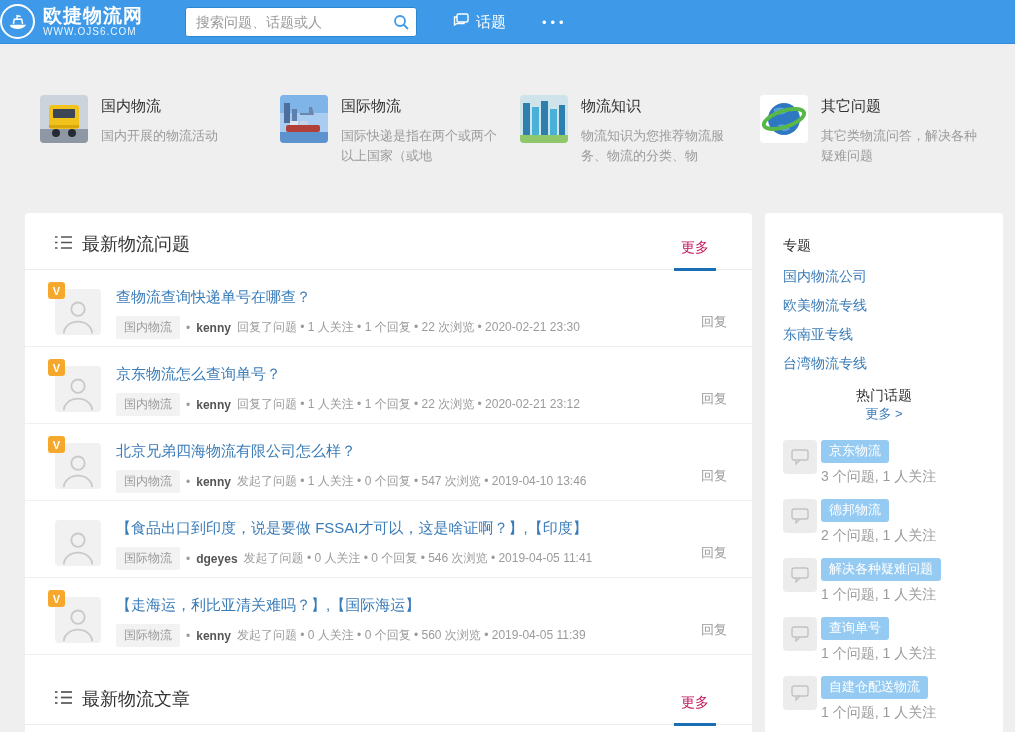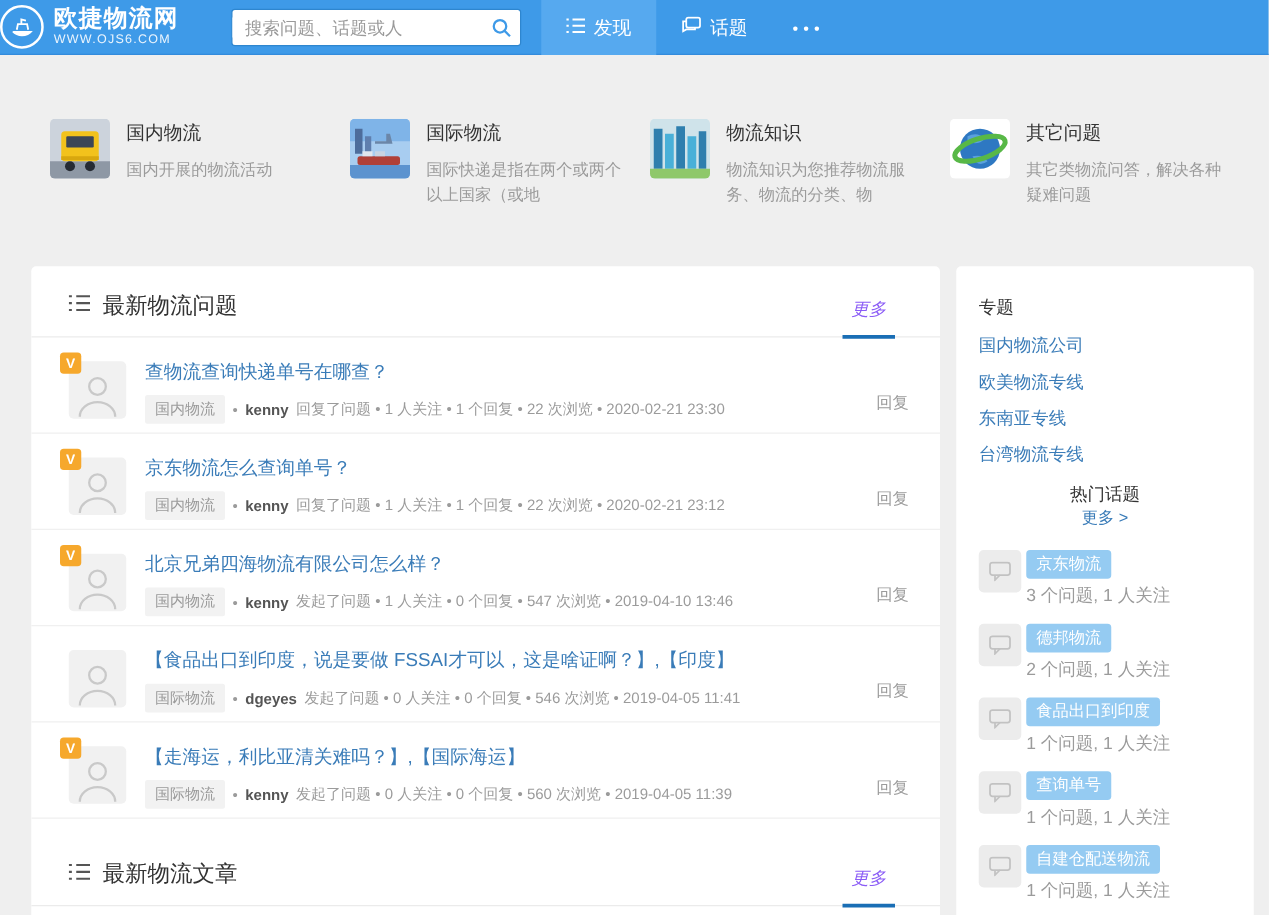--- a/index.html
+++ b/index.html
@@ -40,21 +40,21 @@
 
   
   .content { display:flex; padding-left:25px; }
   .maincard { width:727px; height:519px; background:#fff; border-radius:4px 4px 0 0; overflow:hidden; }
   .sidecard { width:238px; height:519px; background:#fff; border-radius:4px 4px 0 0;
     margin-left:13px; overflow:hidden; padding:0 18px; }
 
   .section-head { display:flex; justify-content:space-between; align-items:flex-end;
     padding:0 36px 0 30px; height:57px; border-bottom:1px solid #ebebeb; }
   .section-title { font-size:18px; color:#333; display:flex; align-items:center; gap:10px; margin-bottom:13px; }
-  .more-tab { font-size:14px; color:#8b5cf6; padding:0 7px 11px; border-bottom:3px solid #1a6eb5; margin-bottom:-2px;font-style:italic; }
+  .more-tab { font-size:14px; color:#be185d; padding:0 7px 11px; border-bottom:3px solid #1a6eb5; margin-bottom:-2px; }
 
   .q-item { height:77px; border-bottom:1px solid #f0f0f0; display:flex; padding:14px 25px 0 30px; }
   .q-avatar { width:46px; height:46px; background:#f1f1f1; border-radius:4px; position:relative;
     margin-top:5px; flex:0 0 auto; display:flex; align-items:flex-end; justify-content:center; cursor:pointer; }
   .v-badge { position:absolute; top:-7px; left:-7px; width:17px; height:17px; background:#f6a82c;
     border-radius:3px; color:#fff; font-size:11px; font-weight:bold; display:flex;
     align-items:center; justify-content:center; }
   .q-main { margin-left:15px; flex:1; padding-top:4px; }
   .q-title { display:inline-block; font-size:15px; color:#3a7cb8; margin-bottom:9px; }
   .q-meta { font-size:12px; color:#9b9b9b; display:flex; align-items:center; gap:6px; }
@@ -99,33 +99,20 @@
     <input placeholder="搜索问题、话题或人" style="">
     <span class="search-btn">
       <svg width="17" height="17" viewBox="0 0 17 17" fill="none" stroke="#3e9ae8" stroke-width="1.8">
         <circle cx="7" cy="7" r="5"></circle>
           <line x1="10.7" y1="10.7" x2="15" y2="15"></line>
       </svg>
     </span>
   </div>
 
   <div class="mainnav">
-    <a class="nav-item active">
-      <span>
-        <svg width="15" height="13" viewBox="0 0 15 13" stroke="#fff" stroke-width="1.6">
-          <line x1="0" y1="1.5" x2="2" y2="1.5"></line>
-            <line x1="5" y1="1.5" x2="15" y2="1.5"></line>
-          <line x1="0" y1="6.5" x2="2" y2="6.5"></line>
-            <line x1="5" y1="6.5" x2="15" y2="6.5"></line>
-          <line x1="0" y1="11.5" x2="2" y2="11.5"></line>
-            <line x1="5" y1="11.5" x2="15" y2="11.5"></line>
-        </svg>
-      </span>
-      <span>发现</span>
-    </a>
     <a class="nav-item">
       <span>
         <svg width="16" height="15" viewBox="0 0 16 15" fill="none" stroke="#fff" stroke-width="1.4">
           <rect x="4" y="1" width="11" height="8" rx="1.5"></rect>
           <path d="M4 4 L1.5 4 L1.5 12 L4 10.5 L11 10.5 L11 9"></path>
         </svg>
       </span>
       <span>话题</span>
     </a>
     <a class="nav-dots">•••</a>
@@ -381,21 +368,21 @@
         </div>
       </div>
       <div class="hot-item">
         <span class="hot-icon">
           <svg width="18" height="16" viewBox="0 0 18 16" fill="none" stroke="#c2c2c2" stroke-width="1.4">
             <rect x="1" y="1" width="16" height="10" rx="2"></rect>
               <path d="M5 11 L5 15 L9 11"></path>
           </svg>
         </span>
         <div>
-          <a class="hot-chip">食品出口到印度</a>
+          <a class="hot-chip">解决各种疑难问题</a>
           <div class="hot-stats">1 个问题, 1 人关注</div>
         </div>
       </div>
       <div class="hot-item">
         <span class="hot-icon">
           <svg width="18" height="16" viewBox="0 0 18 16" fill="none" stroke="#c2c2c2" stroke-width="1.4">
             <rect x="1" y="1" width="16" height="10" rx="2"></rect>
               <path d="M5 11 L5 15 L9 11"></path>
           </svg>
         </span>

